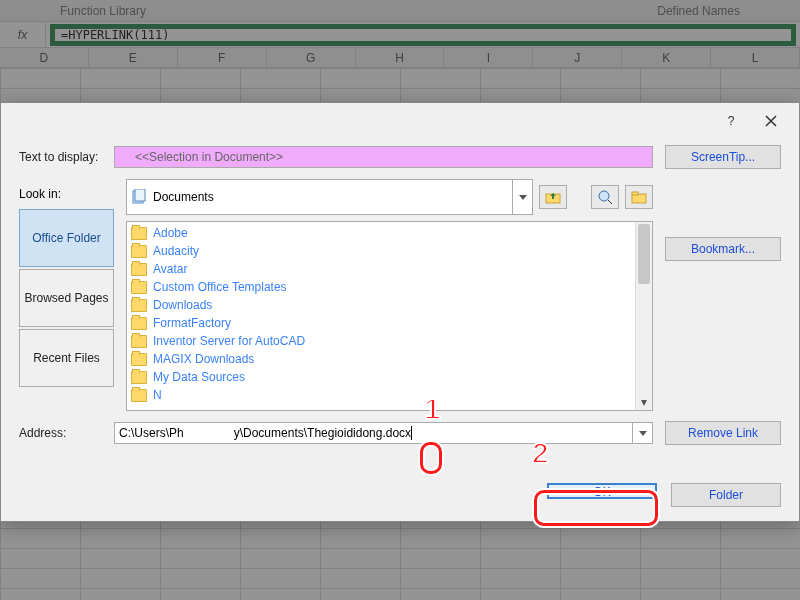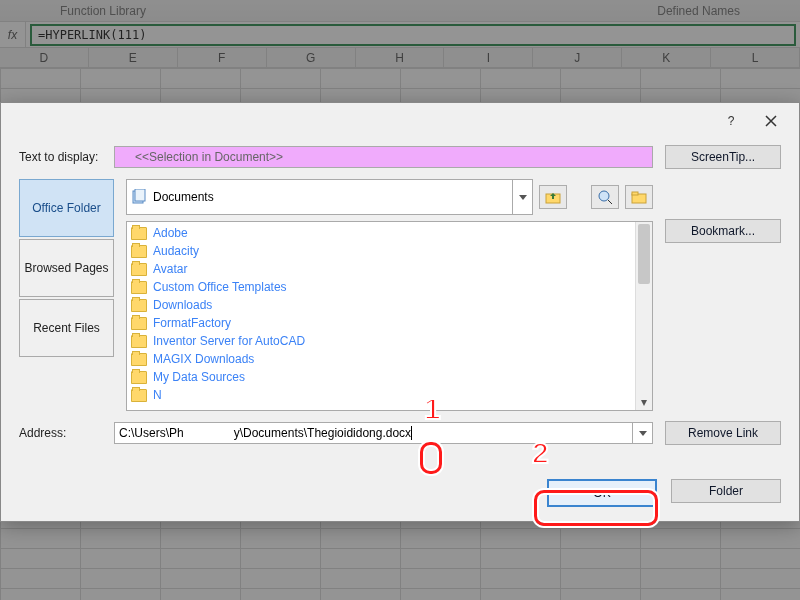--- a/index.html
+++ b/index.html
@@ -4,22 +4,22 @@
 <style>
   * { box-sizing: border-box; margin: 0; padding: 0; font-family: "Segoe UI", Tahoma, sans-serif; font-size: 12px; }
   html, body { width: 800px; height: 600px; overflow: hidden; background: #fff; }
   .sheet-bg { position: absolute; inset: 0; background: #fff; }
 
   
   .ribbon-strip { height: 22px; background: linear-gradient(#f4f4f4,#ededed); border-bottom: 1px solid #d4d4d4; display:flex; align-items:center; color:#666; }
   .ribbon-strip span { padding: 0 60px; }
 
   .formula-bar { height: 26px; display:flex; align-items:center; border-bottom:1px solid #d4d4d4; }
-  .fx-cell { width: 26px; height: 100%; display:flex; align-items:center; justify-content:center; border-right:1px solid #d4d4d4; font-style: italic; color:#444; }
-  .fx-box { flex:1; height:22px; margin:0 4px; border:2px solid #15803d; padding:0 6px; display:flex; align-items:center; font-family: Consolas, monospace; }
+  .fx-cell { width: 46px; height: 100%; display:flex; align-items:center; justify-content:center; border-right:1px solid #d4d4d4; font-style: italic; color:#444; }
+  .fx-box { flex:1; height:22px; margin:0 4px; border:5px solid #15803d; padding:0 6px; display:flex; align-items:center; font-family: Consolas, monospace; }
 
   .col-headers { height: 20px; display:flex; border-bottom:1px solid #d4d4d4; background:#f3f3f3; }
   .col-headers div { flex:1; border-right:1px solid #d4d4d4; text-align:center; line-height:20px; color:#444; }
 
   .cells-area { position:absolute; top:68px; left:0; right:0; bottom:0;
     background-image: linear-gradient(#d4d4d4 1px, transparent 1px), linear-gradient(90deg, #d4d4d4 1px, transparent 1px);
     background-size: 80px 20px;
   }
 
   
@@ -29,21 +29,21 @@
   .dialog { position:absolute; left:0; top:102px; width:800px; height:420px;
     background:#f0f0f0; border:1px solid #888; box-shadow: 0 4px 20px rgba(0,0,0,0.3); }
   .dlg-titlebar { height:36px; display:flex; justify-content:flex-end; align-items:center; padding:0 8px; }
   .tb-btn { width:40px; height:28px; display:flex; align-items:center; justify-content:center; color:#333; }
   .tb-btn svg { width:12px; height:12px; stroke:#333; stroke-width:1.5; fill:none; }
 
   .dlg-body { padding: 6px 18px 0 18px; }
   .row { display:flex; align-items:center; margin-bottom: 10px; }
   .lbl { width: 95px; color:#222; }
   .text-input { flex:1; height:22px; border:1px solid #aaa; background:#f0abfc; padding:0 20px; color:#666; }
-  .btn { min-width: 104px; height:24px; border:1px solid #adadad; background:#e1e1e1; color:#0f172a; cursor:pointer; }
+  .btn { min-width: 104px; height:24px; border:1px solid #adadad; background:#e1e1e1; color:#1d4ed8; cursor:pointer; }
 
   .main-row { display:flex; gap:12px; }
   .left-col { width: 95px; display:flex; flex-direction:column; }
   .side-tab { height: 58px; border:1px solid #aaa; margin-bottom: 2px; display:flex; align-items:center; justify-content:center; text-align:center; color:#222; padding:0 4px; }
   .side-tab.active { background:#d0e3f5; border-color:#7aa8d0; color:#1a4e8a; }
 
   .center-col { flex:1; display:flex; flex-direction:column; }
   .lookin-row { display:flex; align-items:center; gap:6px; margin-bottom:6px; }
   .combo { flex:1; height:36px; border:1px solid #aaa; background:#fff; display:flex; align-items:center; padding:0 4px; position:relative; }
   .combo .ic { width:16px; height:16px; margin-right:6px; }
@@ -53,28 +53,28 @@
   .file-list { height: 190px; border:1px solid #aaa; background:#fff; overflow:hidden; position:relative; display:flex; }
   .file-list-inner { flex:1; padding:2px 4px; overflow:hidden; }
   .file-item { height:18px; display:flex; align-items:center; gap:6px; color:#3b82f6; }
   .folder-ico { width:16px; height:13px; background:#ffd86b; border:1px solid #d9b23a; border-radius:1px 1px 0 0; position:relative; }
   .folder-ico::before { content:""; position:absolute; top:-3px; left:0; width:6px; height:3px; background:#ffd86b; border:1px solid #d9b23a; border-bottom:none; }
   .file-list .scrollbar { width:17px; background:#f0f0f0; border-left:1px solid #ddd; position:relative; }
   .scrollbar .thumb { position:absolute; left:2px; right:2px; top:2px; height:60px; background:#c7c7c7; border-radius:2px; }
   .scrollbar .arr { position:absolute; left:0; right:0; height:17px; display:flex; align-items:center; justify-content:center; color:#555; }
   .scrollbar .arr.up{top:0} .scrollbar .arr.dn{bottom:0}
 
-  .right-col { width: 116px; display:flex; flex-direction:column; gap:10px; }
+  .right-col { width: 116px; display:flex; flex-direction:column; gap:28px; }
 
   .address-combo { flex:1; height:22px; border:1px solid #aaa; background:#fff; display:flex; align-items:center; padding:0 4px; position:relative; font-family: "Segoe UI", Tahoma; }
   .address-combo .drop { position:absolute; right:0; top:0; bottom:0; width:20px; border-left:1px solid #aaa; display:flex; align-items:center; justify-content:center; }
   .cursor { display:inline-block; width:1px; height:14px; background:#000; vertical-align:middle; }
 
   .dlg-buttons { position:absolute; right:18px; bottom:14px; display:flex; gap:14px; }
-  .btn.primary { border:2px solid #3a84cf; background:#e6f0fa; min-width:110px; height:28px; }
+  .btn.primary { border:2px solid #3a84cf; background:#e6f0fa; min-width:110px; height:16px; }
 
   
   .step { position:absolute; font: 900 30px/1 Arial Black, Arial; color:#ff1a1a;
     -webkit-text-stroke: 2px #fff; text-shadow: 0 0 0 #fff; pointer-events:none; }
   .ring { position:absolute; border:3px solid #ff1a1a; border-radius:10px; pointer-events:none; }
   .ring.glow { box-shadow: 0 0 0 2px #fff inset, 0 0 0 2px #fff; }
 
   
   .chev { width:0;height:0;border-left:4px solid transparent;border-right:4px solid transparent;border-top:5px solid #555; }
 </style>
@@ -121,20 +121,21 @@
   <div class="dlg-body">
     <div class="row">
       <div class="lbl">Text to display:</div>
       <input class="text-input" readonly="" value="&lt;&lt;Selection in Document&gt;&gt;" style="">
       <div style="width:12px"></div>
       <button class="btn" style="min-width:116px">ScreenTip...</button>
     </div>
 
     <div class="main-row">
       <div class="left-col">
+        <div style="height:30px;display:flex;align-items:center">Look in:</div>
         <div class="side-tab active">Office Folder</div>
         <div class="side-tab">Browsed Pages</div>
         <div class="side-tab">Recent Files</div>
       </div>
 
       <div class="center-col">
         <div class="lookin-row">
           <div class="combo">
             <svg class="ic" viewBox="0 0 16 16">
                 <rect x="2" y="2" width="10" height="12" fill="#cfe3f7" stroke="#5a8bc4"></rect>

